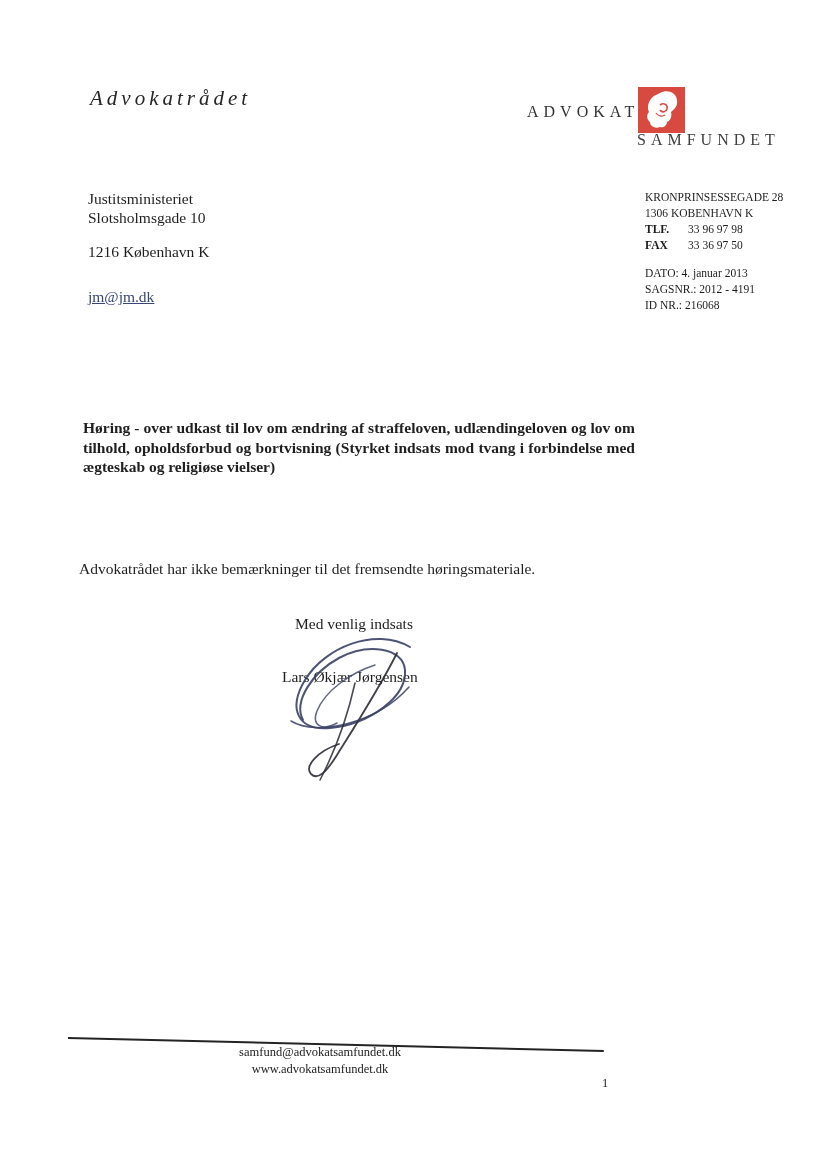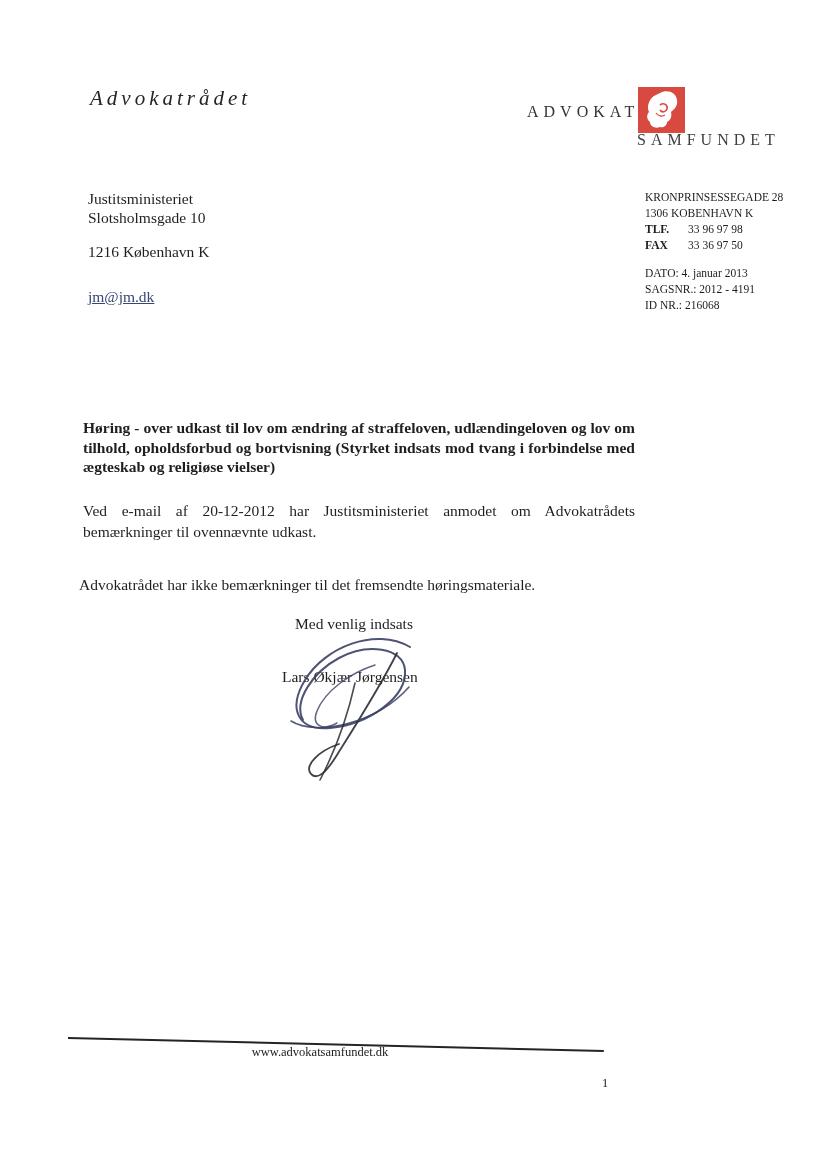--- a/index.html
+++ b/index.html
@@ -60,21 +60,20 @@
     text-align:justify;
     margin-top:10px;
   }
   .para1{
     left:83px;top:500px;width:552px;
     font-size:15.5px;line-height:21px;text-align:justify;
   }
   .para2{
     left:79px;top:560px;width:560px;
     font-size:15.5px;
-    margin-top:16px;
   }
   .closing{left:295px;top:615px;font-size:15.5px;}
   .signer{left:282px;top:668px;font-size:15.5px;}
   .signature{left:255px;top:625px;width:200px;height:165px;pointer-events:none;}
 
   
   .footer-rule{
     left:68px;top:1037px;width:536px;height:2px;
     background:#242424;
     transform:rotate(1.4deg);transform-origin:left top;
@@ -114,34 +113,34 @@
     <div class="row"><span class="lbl">TLF.</span><span>33 96 97 98</span></div>
     <div class="row"><span class="lbl">FAX</span><span>33 36 97 50</span></div>
     <div class="gap"></div>
     <div class="row">DATO: 4. januar 2013</div>
     <div class="row">SAGSNR.: 2012 - 4191</div>
     <div class="row">ID NR.: 216068</div>
   </div>
 
   <div class="abs subject">Høring - over udkast til lov om ændring af straffeloven, udlændingeloven og lov om tilhold, opholdsforbud og bortvisning (Styrket indsats mod tvang i forbindelse med ægteskab og religiøse vielser)</div>
 
-  <div class="abs para1">Ved e-mail af 20-12-2012 har Justitsministeriet anmodet om Advokatrådets bemærkninger til ovennævnte udkast.</div>
   <div class="abs para2">Advokatrådet har ikke bemærkninger til det fremsendte høringsmateriale.</div>
 
   <div class="abs closing">Med venlig indsats</div>
   <div class="abs signer">Lars Økjær Jørgensen</div>
   <div class="abs signature">
     <svg width="200" height="165" viewBox="0 0 200 165" aria-hidden="true">
       <path d="M155 22 C120 2 70 22 50 55 C32 85 44 106 75 103 C115 99 152 72 150 45 C148 22 112 18 84 33 C58 47 38 76 48 95" fill="none" stroke="#3a4064" stroke-width="2" stroke-linecap="round" opacity="0.9"></path>
       <path d="M142 28 C125 62 102 98 82 130 C72 146 63 156 56 149 C49 141 63 126 84 119" fill="none" stroke="#2b2b35" stroke-width="1.8" stroke-linecap="round" opacity="0.9"></path>
       <path d="M36 96 C62 112 122 98 154 62" fill="none" stroke="#3a4064" stroke-width="1.6" stroke-linecap="round" opacity="0.85"></path>
       <path d="M100 58 C92 94 80 126 65 155" fill="none" stroke="#2b2b35" stroke-width="1.6" stroke-linecap="round" opacity="0.85"></path>
       <path d="M120 40 C95 48 70 66 62 86 C56 101 68 106 82 98" fill="none" stroke="#3a4064" stroke-width="1.5" stroke-linecap="round" opacity="0.8"></path>
     </svg>
   </div>
 
   <div class="abs footer-rule"></div>
   <div class="abs footer-text">
+    <div>samfund@advokatsamfundet.dk</div>
     <div>www.advokatsamfundet.dk</div>
   </div>
   <div class="abs page-number">1</div>
 
 </div>
 
 </body></html>

